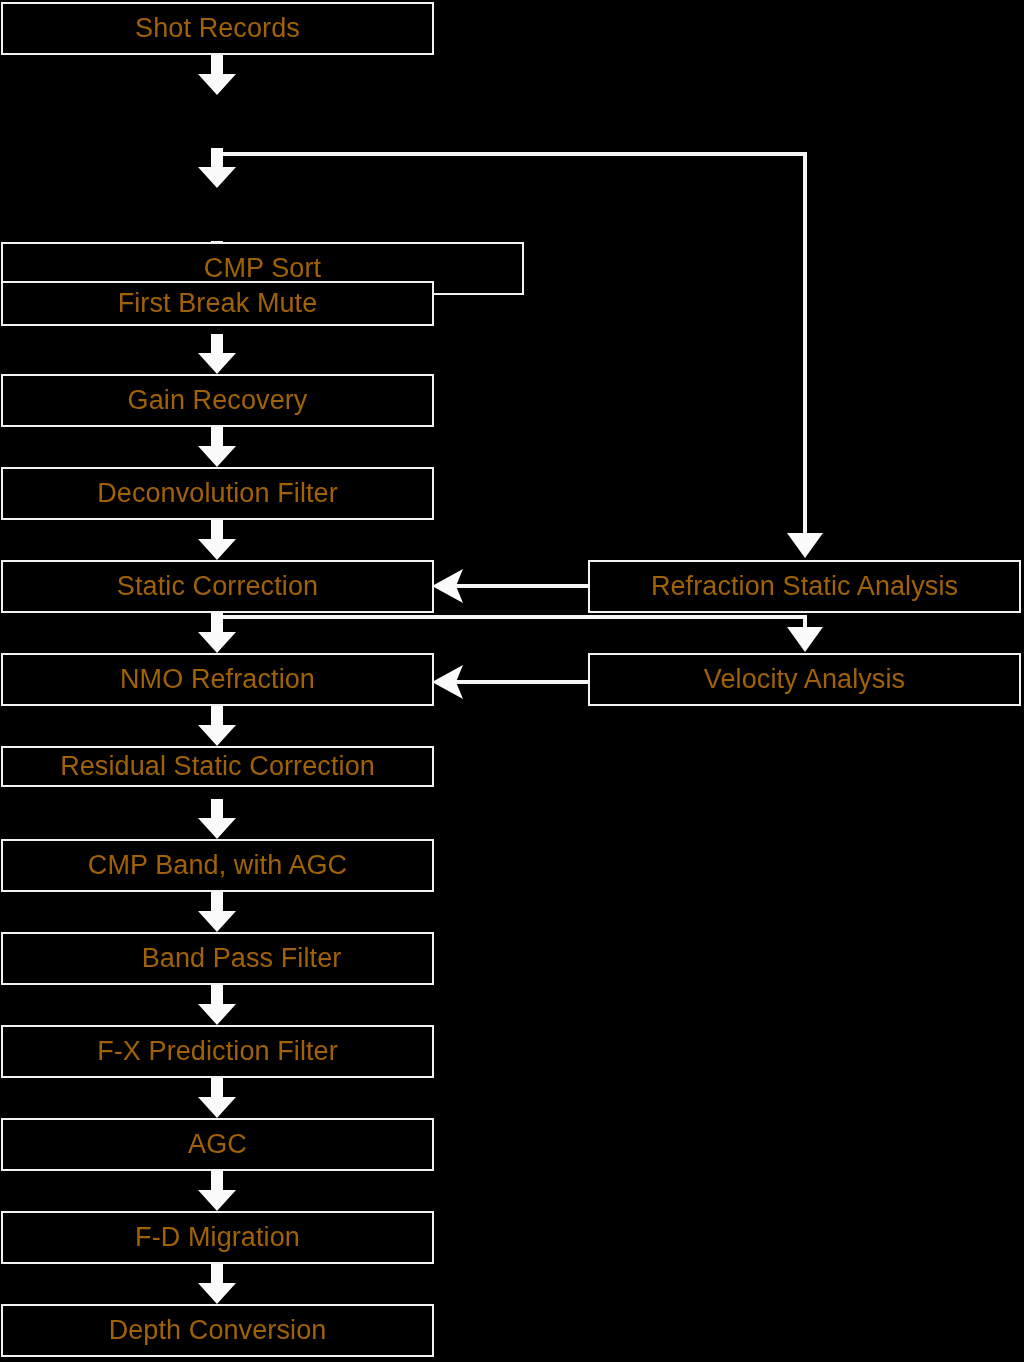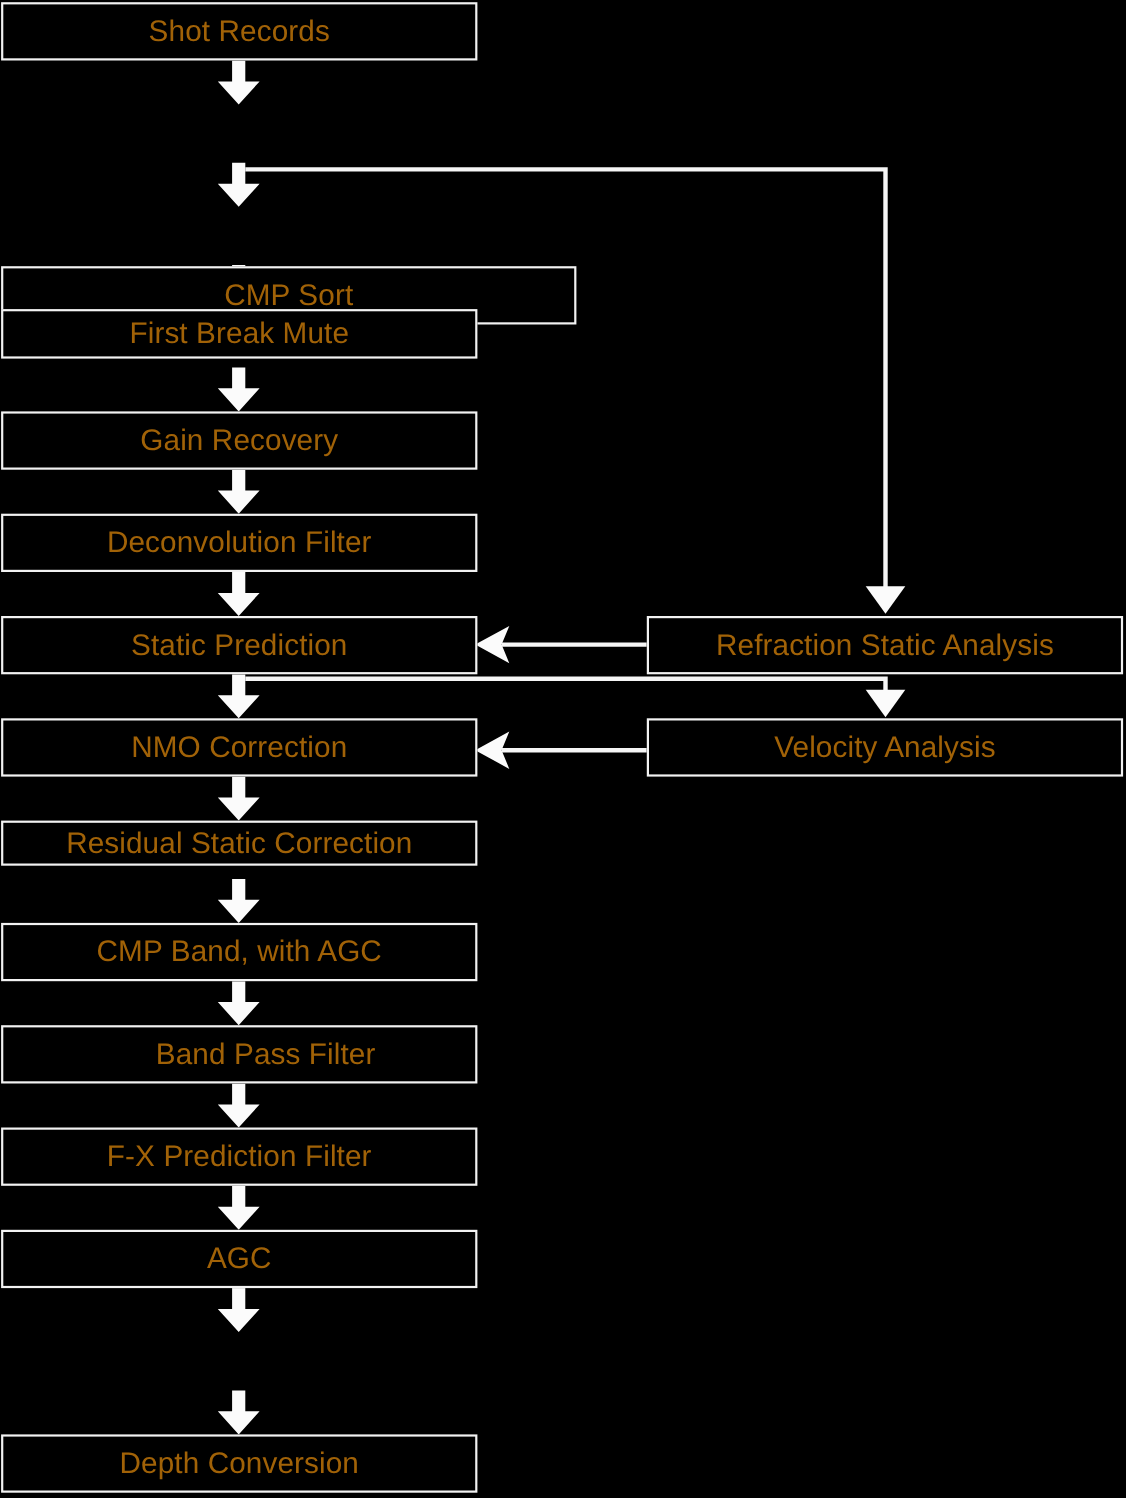--- a/index.html
+++ b/index.html
@@ -160,25 +160,25 @@
 
   <div class="node" style="left:1px; top:374px; width:433px; height:53px;">
     <span class="node-label">Gain Recovery</span>
   </div>
 
   <div class="node" style="left:1px; top:467px; width:433px; height:53px;">
     <span class="node-label">Deconvolution Filter</span>
   </div>
 
   <div class="node" style="left:1px; top:560px; width:433px; height:53px;">
-    <span class="node-label">Static Prediction</span>
+    <span class="node-label">Static Correction</span>
   </div>
 
   <div class="node" style="left:1px; top:653px; width:433px; height:53px;">
-    <span class="node-label">NMO Correction</span>
+    <span class="node-label">NMO Refraction</span>
   </div>
 
   <div class="node" style="left:1px; top:746px; width:433px; height:41px;">
     <span class="node-label">Residual Static Correction</span>
   </div>
 
   <div class="node" style="left:1px; top:839px; width:433px; height:53px;">
     <span class="node-label">CMP Band, with AGC</span>
   </div>
 
@@ -187,20 +187,23 @@
   </div>
 
   <div class="node" style="left:1px; top:1025px; width:433px; height:53px;">
     <span class="node-label">F-X Prediction Filter</span>
   </div>
 
   <div class="node" style="left:1px; top:1118px; width:433px; height:53px;">
     <span class="node-label">AGC</span>
   </div>
 
+  <div class="node" style="left:1px; top:1211px; width:433px; height:53px;">
+    <span class="node-label">F-D Migration</span>
+  </div>
 
   <div class="node" style="left:588px; top:560px; width:433px; height:53px;">
     <span class="node-label">Refraction Static Analysis</span>
   </div>
 
   <div class="node" style="left:1px; top:1304px; width:433px; height:53px;">
     <span class="node-label">Depth Conversion</span>
   </div>
 
   <div class="node" style="left:588px; top:653px; width:433px; height:53px;">

